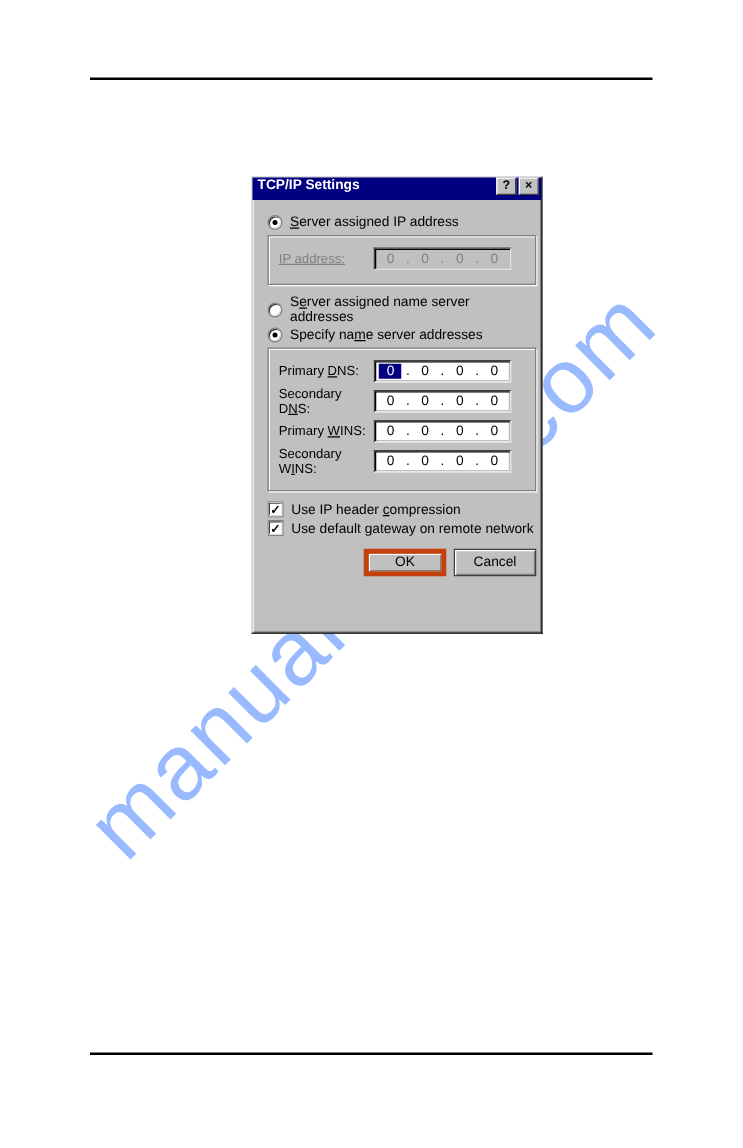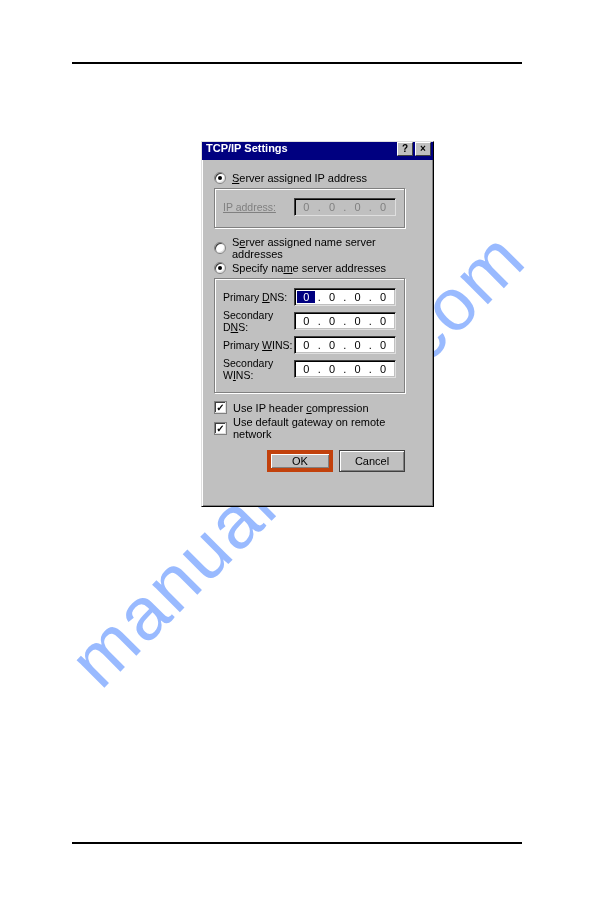--- a/index.html
+++ b/index.html
@@ -66,21 +66,21 @@
     border: 1px solid #000;
     border-top-color: #fff; border-left-color: #fff;
     border-right-color: #404040; border-bottom-color: #404040;
     display: flex; align-items: center; justify-content: center;
     color: #000;
     font-size: 10px; font-weight: bold;
     line-height: 1;
   }
 
   .body {
-    padding: 10px 28px 8px 12px;
+    padding: 10px 4px 8px 12px;
   }
 
   .radio-row, .check-row {
     display: flex;
     align-items: center;
     gap: 6px;
     margin: 2px 0;
   }
   .radio {
     width: 12px; height: 12px;

